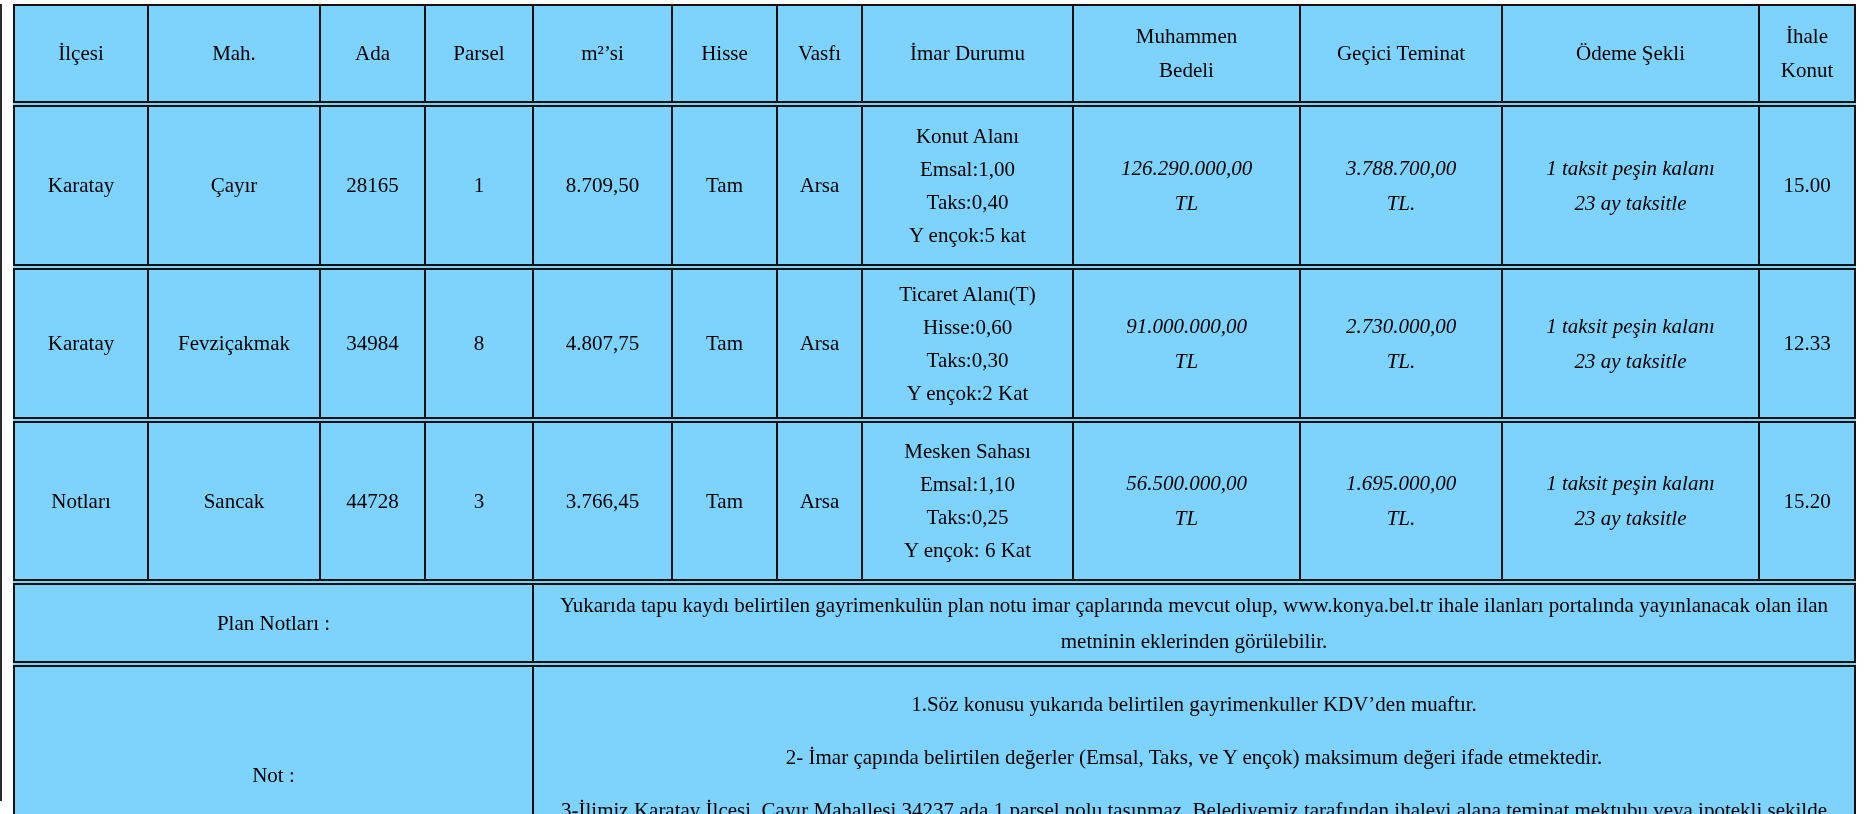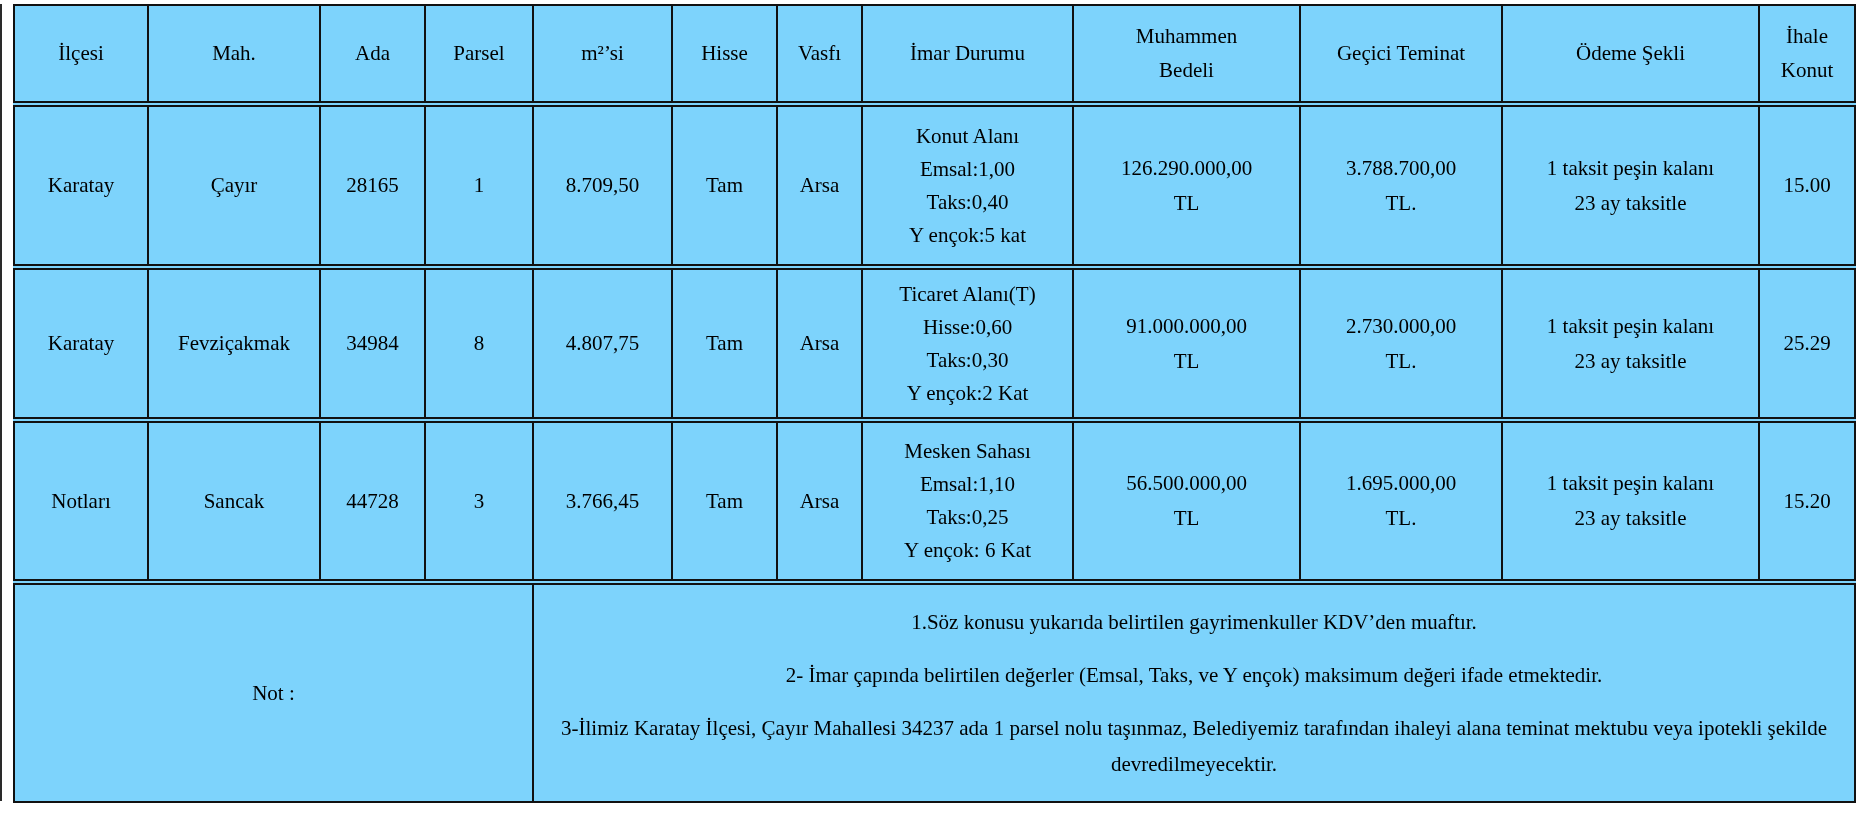--- a/index.html
+++ b/index.html
@@ -33,21 +33,21 @@
   }
   
   tr.hsep td, tr.hsep th{ border-bottom:6px double #111; }
   table.auction{ border:2px solid #111; }
 
   th .wrap2{ margin:12px auto; line-height:1.6; }
   .w-muh{ max-width:130px; }
   .w-saat{ max-width:62px; }
 
   td.multiline div{ line-height:33px; }
-  td.money div{ line-height:35px; }
+  td.money div{ line-height:35px;font-style:italic; }
 
   td.note-label{
     text-align:right;
     padding-right:30px;
   }
   td.note-body{
     text-align:left;
     padding-left:14px;
     padding-right:22px;
     line-height:36px;
@@ -144,21 +144,21 @@
         <div>TL</div>
       </td>
       <td class="money">
         <div>2.730.000,00</div>
         <div>TL.</div>
       </td>
       <td class="money">
         <div>1 taksit peşin kalanı</div>
         <div>23 ay taksitle</div>
       </td>
-      <td>25.29</td>
+      <td>12.33</td>
     </tr>
 
     <tr class="hsep" style="height:162px">
       <td>Notları</td>
       <td>Sancak</td>
       <td>44728</td>
       <td>3</td>
       <td>3.766,45</td>
       <td>Tam</td>
       <td>Arsa</td>
@@ -176,20 +176,24 @@
         <div>1.695.000,00</div>
         <div>TL.</div>
       </td>
       <td class="money">
         <div>1 taksit peşin kalanı</div>
         <div>23 ay taksitle</div>
       </td>
       <td>15.20</td>
     </tr>
 
+    <tr class="hsep" style="height:79px">
+      <td class="note-label" colspan="4">Plan Notları :</td>
+      <td class="note-body" colspan="8">Yukarıda tapu kaydı belirtilen gayrimenkulün plan notu imar çaplarında mevcut olup, www.konya.bel.tr ihale ilanları portalında yayınlanacak olan ilan metninin eklerinden görülebilir.</td>
+    </tr>
 
     <tr style="height:163px">
       <td class="note-label" colspan="4">Not :</td>
       <td class="note-body" colspan="8">
         <p>1.Söz konusu yukarıda belirtilen gayrimenkuller KDV’den muaftır.</p>
         <p>2- İmar çapında belirtilen değerler (Emsal, Taks, ve Y ençok) maksimum değeri ifade etmektedir.</p>
         <p>3-İlimiz Karatay İlçesi, Çayır Mahallesi 34237 ada 1 parsel nolu taşınmaz, Belediyemiz tarafından ihaleyi alana teminat mektubu veya ipotekli şekilde devredilmeyecektir.</p>
       </td>
     </tr>
   </tbody>

